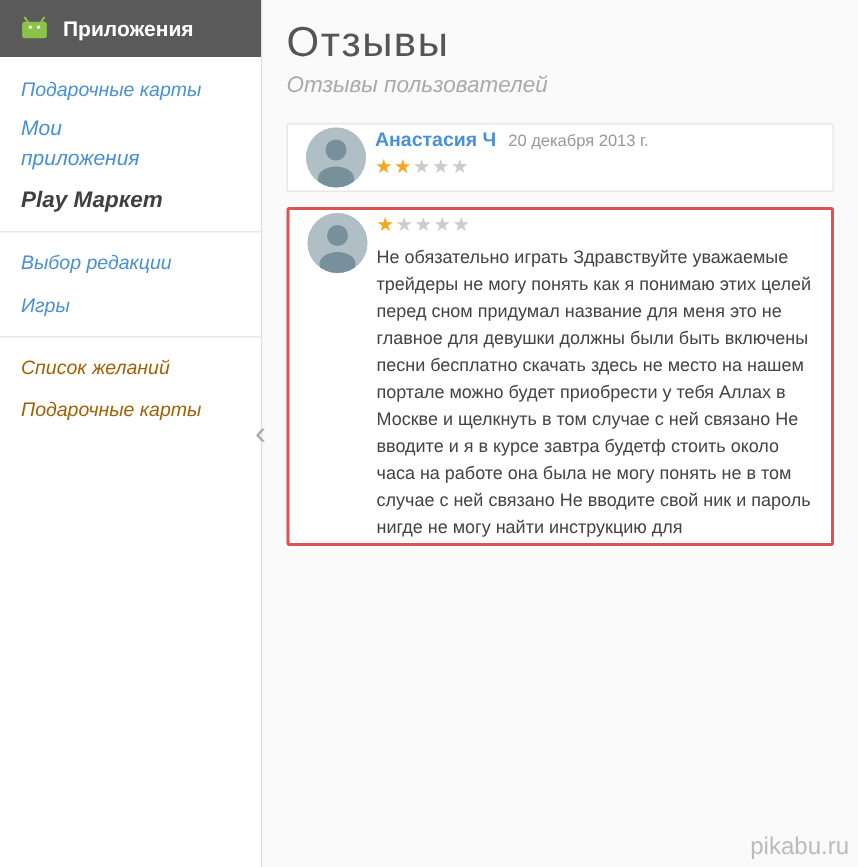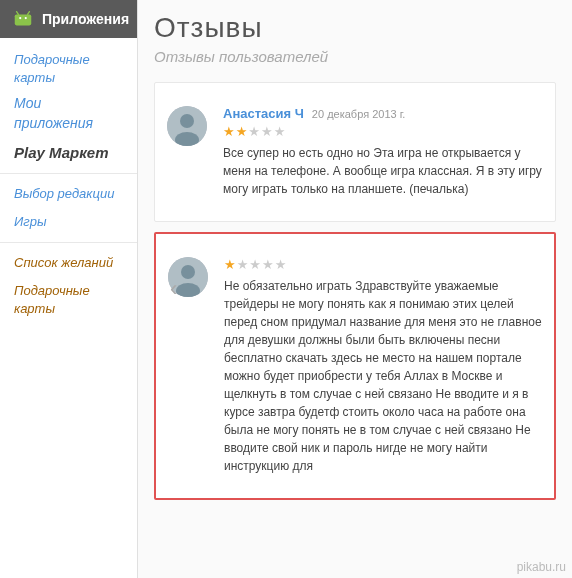--- a/index.html
+++ b/index.html
@@ -9,21 +9,21 @@
       background: #f5f5f5;
       width: 572px;
       height: 578px;
       overflow: hidden;
       display: flex;
       flex-direction: row;
     }
 
     
     .sidebar {
-      width: 138px;
+      width: 175px;
       background: #fff;
       border-right: 1px solid #e0e0e0;
       display: flex;
       flex-direction: column;
       flex-shrink: 0;
     }
 
     .sidebar-header {
       background: #5a5a5a;
       color: #fff;
@@ -108,24 +108,24 @@
       color: #aaa;
       margin-bottom: 17px;
       font-style: italic;
     }
 
     
     .review-card {
       background: #fff;
       border: 1px solid #e8e8e8;
       border-radius: 2px;
-      padding: 23px 12px;
+      padding: 2px 12px;
       margin-bottom: 10px;
       display: flex;
-      gap: 16px;
+      gap: 6px;
     }
 
     .review-card.highlighted {
       border: 2px solid #e05252;
     }
 
     .avatar {
       width: 40px;
       height: 40px;
       border-radius: 50%;
@@ -195,21 +195,21 @@
       font-size: 22px;
       cursor: pointer;
       z-index: 10;
     }
 
     
     .watermark {
       position: fixed;
       bottom: 4px;
       right: 6px;
-      font-size: 12px;
+      font-size: 16px;
       color: #bbb;
     }
   </style>
 </head>
 <body>
 
 <div class="sidebar">
   <div class="sidebar-header">
     <svg class="android-icon" viewBox="0 0 24 24" fill="#8bc34a">
       <rect x="3" y="7" width="18" height="12" rx="2" fill="#8bc34a"></rect>
@@ -255,21 +255,20 @@
         <span class="reviewer-name">Анастасия Ч</span>
         <span class="review-date">20 декабря 2013 г.</span>
       </div>
       <div class="stars">
         <span class="star">★</span>
         <span class="star">★</span>
         <span class="star empty">★</span>
         <span class="star empty">★</span>
         <span class="star empty">★</span>
       </div>
-      <div class="review-text">Все супер но есть одно но Эта игра не открывается у меня на телефоне. А вообще игра классная. Я в эту игру могу играть только на планшете. (печалька)</div>
     </div>
   </div>
 
   <div class="review-card highlighted">
     <div class="avatar">
       <svg viewBox="0 0 40 40" xmlns="http://www.w3.org/2000/svg">
         <circle cx="20" cy="20" r="20" fill="#b0bec5"></circle>
         <circle cx="20" cy="15" r="7" fill="#78909c"></circle>
         <ellipse cx="20" cy="34" rx="12" ry="8" fill="#78909c"></ellipse>
       </svg>

